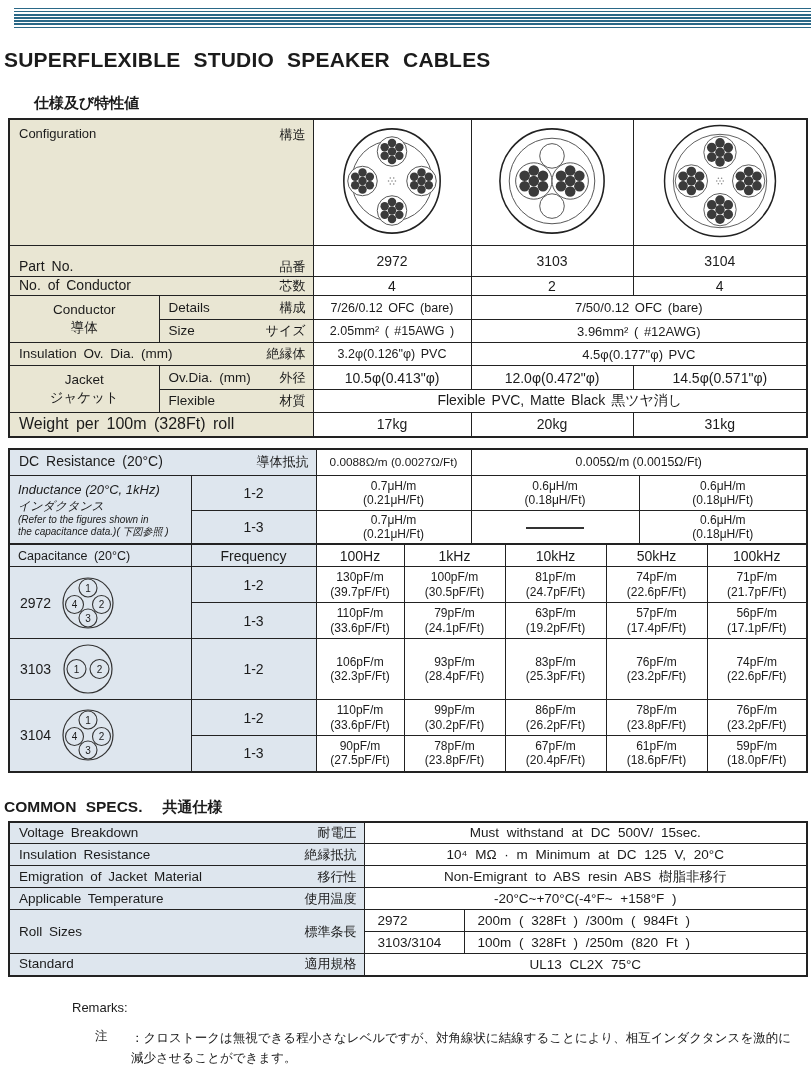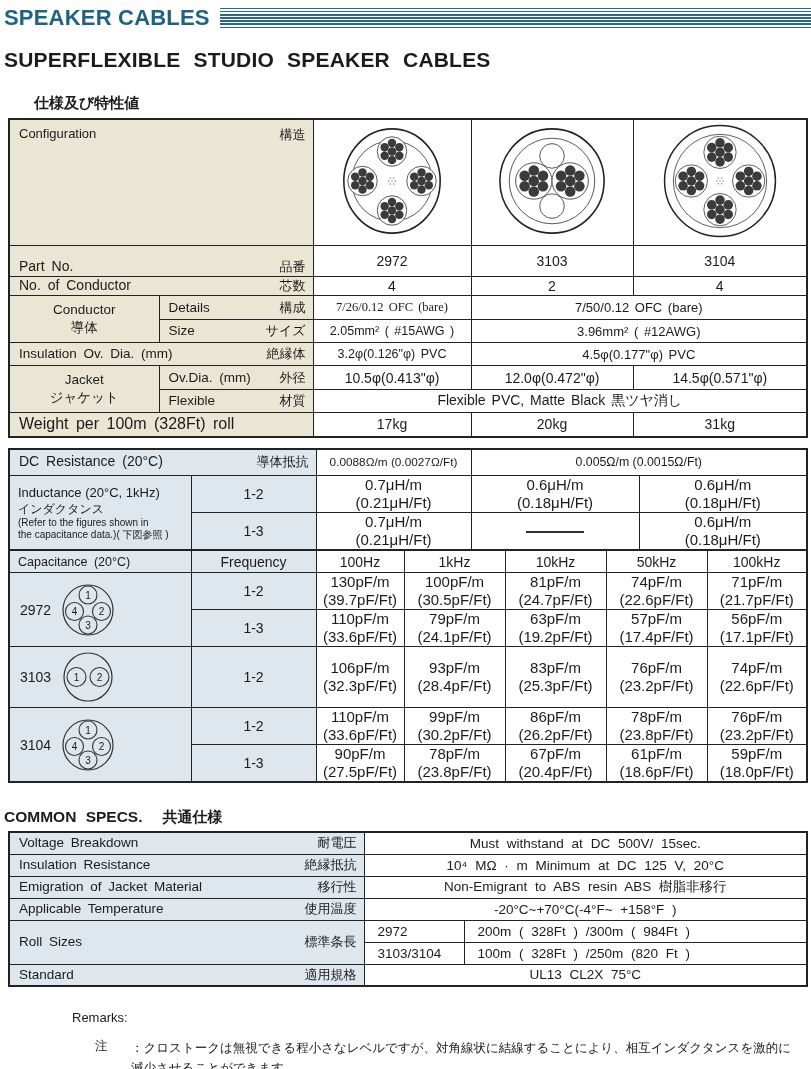--- a/index.html
+++ b/index.html
@@ -24,25 +24,25 @@
   table { border-collapse:collapse; table-layout:fixed; margin-left:8px; }
   td { border:1.6px solid #222; font-size:13px; text-align:center; vertical-align:middle; overflow:hidden; }
   table { border:2.5px solid #222; }
   .tan  { background:#e9e6d3; }
   .blue { background:#dee6ee; }
   .lbl { display:flex; justify-content:space-between; align-items:baseline; padding:0 7px 0 9px; }
   .lbl .en { font-size:13.5px; word-spacing:3px; white-space:nowrap; }
   .lbl .jp { font-size:13px; white-space:nowrap; }
   .cfg-lbl { align-items:flex-start; padding-top:6px; }
   .ctr2 { line-height:1.3; font-size:13.5px; }
-  .v2l { white-space:pre-line; line-height:1.2; font-size:15px; }
+  .v2l { white-space:pre-line; line-height:1.2; font-size:12px; }
   .val { font-size:13px; word-spacing:2px; }
   .big { font-size:14px; }
   .dash { display:inline-block; width:58px; height:1.6px; background:#333; vertical-align:middle; }
-  .ind-hd { text-align:left; padding:3px 4px 2px 8px; line-height:1.25; }
+  .ind-hd { text-align:left; padding:3px 4px 2px 8px; line-height:1.25;font-style:italic; }
   .ind-hd .l1 { font-size:13px; }
   .ind-hd .l2 { font-size:12px; }
   .ind-hd .sm { font-size:10px; line-height:1.2; }
   .part-cell { display:flex; align-items:center; justify-content:flex-start; padding-left:10px; gap:6px; }
   .part-cell .plabel { font-size:14px; }
   .freq { font-size:14px; }
   
   .c-val { font-size:13.5px; word-spacing:4px; }
   .left-val { text-align:left; padding-left:13px; }
   
@@ -75,21 +75,20 @@
         <circle cx="3.5" cy="0" r=".8"></circle>
       <circle cx="-1.75" cy="-3" r=".8"></circle>
         <circle cx="1.75" cy="-3" r=".8"></circle>
       <circle cx="-1.75" cy="3" r=".8"></circle>
         <circle cx="1.75" cy="3" r=".8"></circle>
     </g>
   </defs>
 </svg>
 
 <div class="banner">
-  <span class="banner-title">SPEAKER CABLES</span>
   <div class="banner-stripes"></div>
 </div>
 
 <div class="main-title">SUPERFLEXIBLE STUDIO SPEAKER CABLES</div>
 
 <div class="sec-head">
   <span class="jp">仕様及び特性値</span>
 </div>
 
 <table style="width:798px;">
@@ -177,21 +176,21 @@
     <td rowspan="2" class="tan ctr2">
       <span>Conductor</span><br>
       <span>導体</span>
     </td>
     <td class="tan">
       <div class="lbl">
             <span class="en">Details</span>
       <span class="jp">構成</span>
           </div>
         </td>
-    <td class="val" style="font-size:12.5px;font-family:Liberation Serif, serif;">7/26/0.12 OFC (bare)</td>
+    <td class="val" style="font-size:12.5px;">7/26/0.12 OFC (bare)</td>
     <td colspan="2" class="val">7/50/0.12 OFC (bare)</td>
   </tr>
   <tr style="height:23px;">
     <td class="tan">
       <div class="lbl">
             <span class="en">Size</span>
       <span class="jp">サイズ</span>
           </div>
         </td>
     <td class="val" style="font-size:12.5px;">2.05mm² ( #15AWG )</td>

